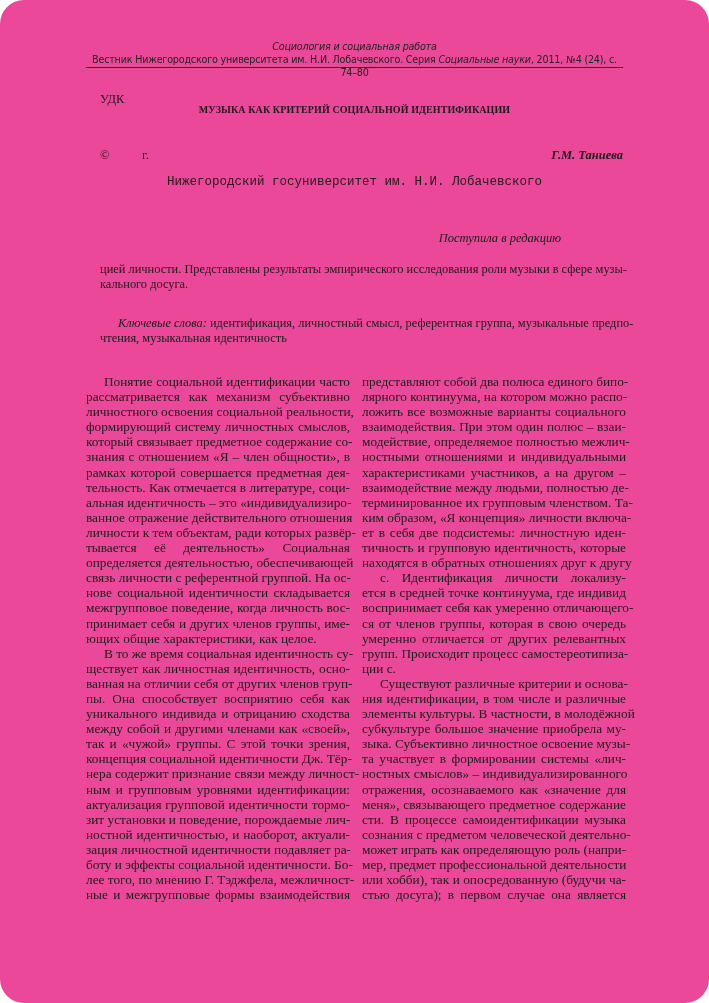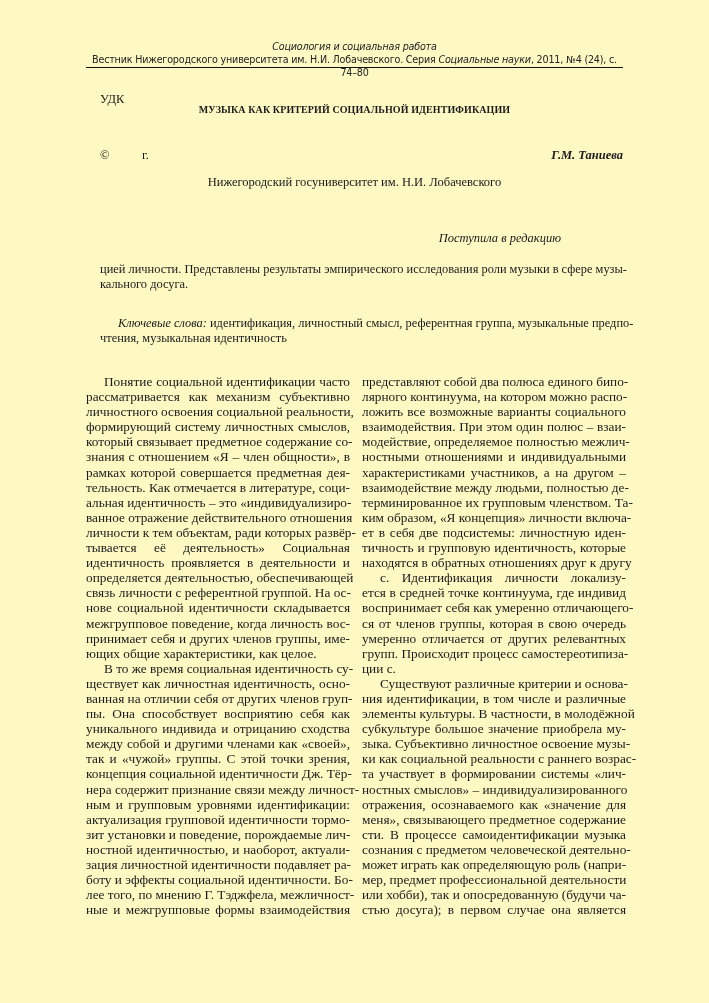--- a/index.html
+++ b/index.html
@@ -1,31 +1,31 @@
 <!DOCTYPE html>
 <html><head>
 <meta charset="utf-8">
 <style>
   html, body { margin: 0; padding: 0; background: #ffffff; }
   body { width: 709px; height: 1003px; position: relative; overflow: hidden; color: #1a1a1a; }
-  .page { position: absolute; left: 0; top: 0; width: 709px; height: 1003px; background: #fef9c3; }
+  .page { position: absolute; left: 0; top: 0; width: 709px; height: 1003px; background: #ec4899; border-radius: 24px; }
 
   .running-header { position: absolute; left: 86px; width: 537px; top: 40px; text-align: center;
     font-family: "DejaVu Sans", sans-serif; font-size: 9.6px; line-height: 13px; color: #222; letter-spacing: -0.2px; }
   .running-header .series { font-style: italic; }
   .header-rule { position: absolute; left: 86px; width: 537px; top: 67px; height: 0; border-top: 1.3px solid #111; }
 
   .serif { font-family: "Liberation Serif", serif; }
 
   .udk { position: absolute; left: 100px; top: 92px; font-size: 12.5px; }
   .title { position: absolute; left: 86px; width: 537px; top: 104px; text-align: center; font-weight: bold; font-size: 10px; letter-spacing: 0.1px; }
   .copyright { position: absolute; left: 100px; top: 148px; font-size: 12.5px; }
   .year { position: absolute; left: 142px; top: 148px; font-size: 12.5px; }
   .author { position: absolute; left: 86px; width: 537px; top: 148px; text-align: right; font-weight: bold; font-style: italic; font-size: 12.5px; }
-  .affil { position: absolute; left: 86px; width: 537px; top: 175px; text-align: center; font-size: 12.5px; }
+  .affil { position: absolute; left: 86px; width: 537px; top: 175px; text-align: center; font-size: 12.5px; font-family: Liberation Mono, monospace; }
   .received { position: absolute; right: 148px; top: 231px; font-style: italic; font-size: 12.5px; }
 
   .abstract { position: absolute; left: 100px; width: 522px; top: 262px; font-size: 12.4px; line-height: 14.2px; }
   .keywords { position: absolute; left: 100px; width: 522px; top: 316px; font-size: 12.4px; line-height: 14.2px; }
   .kw-label { font-style: italic; }
 
   .col { position: absolute; top: 374px; width: 264px; font-size: 13.3px; line-height: 15.1px; }
   .col-left { left: 86px; }
   .col-right { left: 362px; }
   .ln { display: block; white-space: nowrap; height: 15.1px; text-align: justify; text-align-last: justify; overflow: visible; }
@@ -67,21 +67,20 @@
       <span class="ln">личностного освоения социальной реальности,</span>
       <span class="ln">формирующий систему личностных смыслов,</span>
       <span class="ln">который связывает предметное содержание со-</span>
       <span class="ln">знания с отношением «Я – член общности», в</span>
       <span class="ln">рамках которой совершается предметная дея-</span>
       <span class="ln">тельность. Как отмечается в литературе, соци-</span>
       <span class="ln">альная идентичность – это «индивидуализиро-</span>
       <span class="ln">ванное отражение действительного отношения</span>
       <span class="ln">личности к тем объектам, ради которых развёр-</span>
       <span class="ln">тывается её деятельность»         Социальная</span>
-      <span class="ln">идентичность проявляется в деятельности и</span>
       <span class="ln">определяется деятельностью, обеспечивающей</span>
       <span class="ln">связь личности с референтной группой. На ос-</span>
       <span class="ln">нове социальной идентичности складывается</span>
       <span class="ln">межгрупповое поведение, когда личность вос-</span>
       <span class="ln">принимает себя и других членов группы, име-</span>
       <span class="ln last">ющих общие характеристики, как целое.</span>
       <span class="ln indent">В то же время социальная идентичность су-</span>
       <span class="ln">ществует как личностная идентичность, осно-</span>
       <span class="ln">ванная на отличии себя от других членов груп-</span>
       <span class="ln">пы. Она способствует восприятию себя как</span>
@@ -118,21 +117,20 @@
       <span class="ln">воспринимает себя как умеренно отличающего-</span>
       <span class="ln">ся от членов группы, которая в свою очередь</span>
       <span class="ln">умеренно отличается от других релевантных</span>
       <span class="ln">групп. Происходит процесс самостереотипиза-</span>
       <span class="ln last">ции      с.</span>
       <span class="ln indent">Существуют различные критерии и основа-</span>
       <span class="ln">ния идентификации, в том числе и различные</span>
       <span class="ln">элементы культуры. В частности, в молодёжной</span>
       <span class="ln">субкультуре большое значение приобрела му-</span>
       <span class="ln">зыка. Субъективно личностное освоение музы-</span>
-      <span class="ln">ки как социальной реальности с раннего возрас-</span>
       <span class="ln">та участвует в формировании системы «лич-</span>
       <span class="ln">ностных смыслов» – индивидуализированного</span>
       <span class="ln">отражения, осознаваемого как «значение для</span>
       <span class="ln">меня», связывающего предметное содержание</span>
       <span class="ln">сти. В процессе самоидентификации музыка</span>
       <span class="ln">сознания с предметом человеческой деятельно-</span>
       <span class="ln">может играть как определяющую роль (напри-</span>
       <span class="ln">мер, предмет профессиональной деятельности</span>
       <span class="ln">или хобби), так и опосредованную (будучи ча-</span>
       <span class="ln">стью досуга); в первом случае она является</span>

